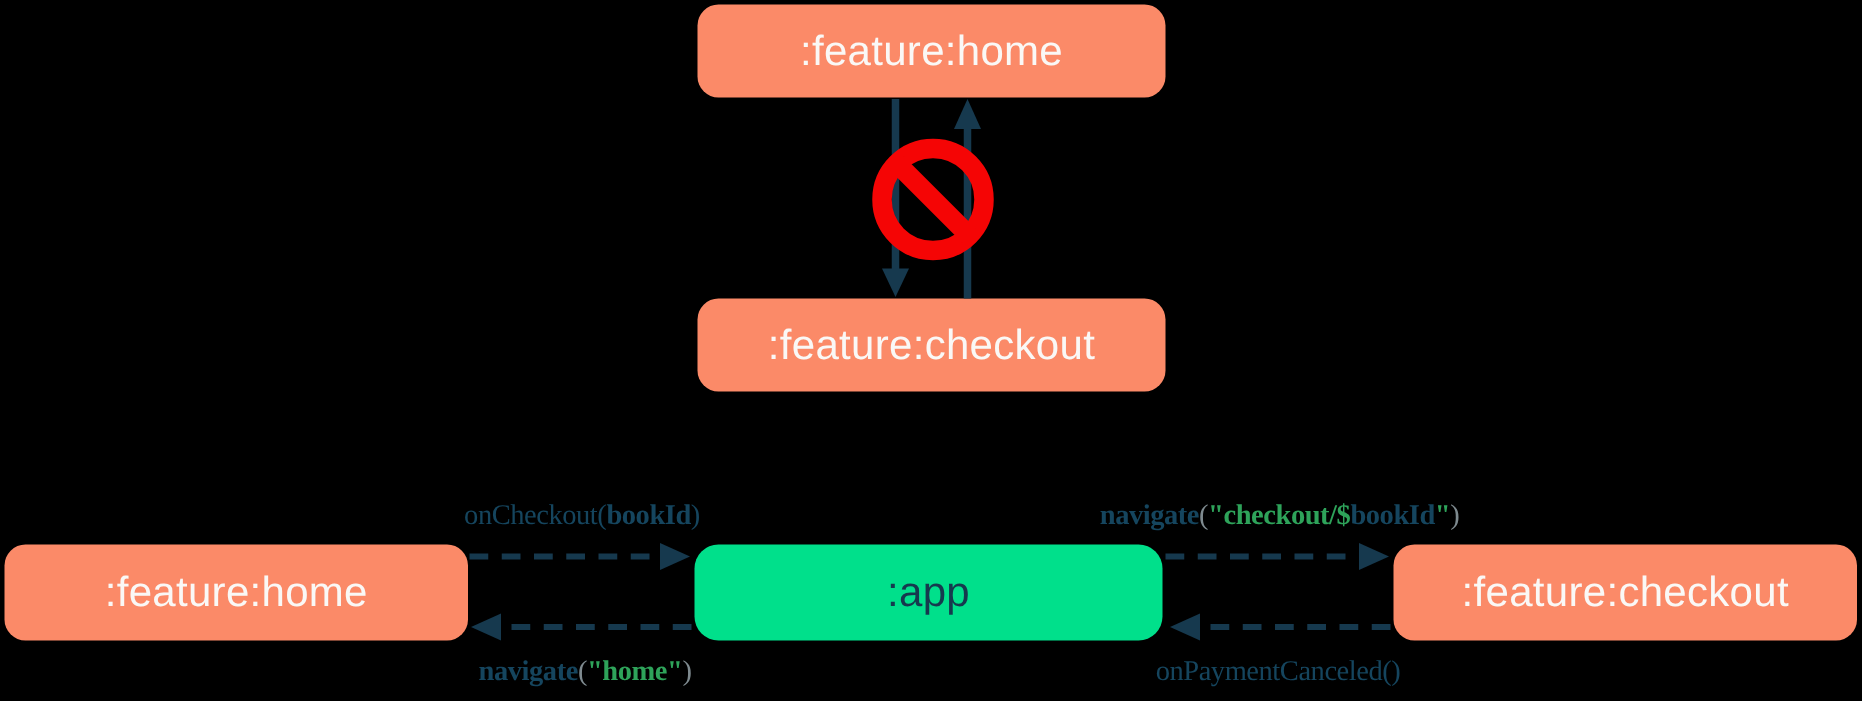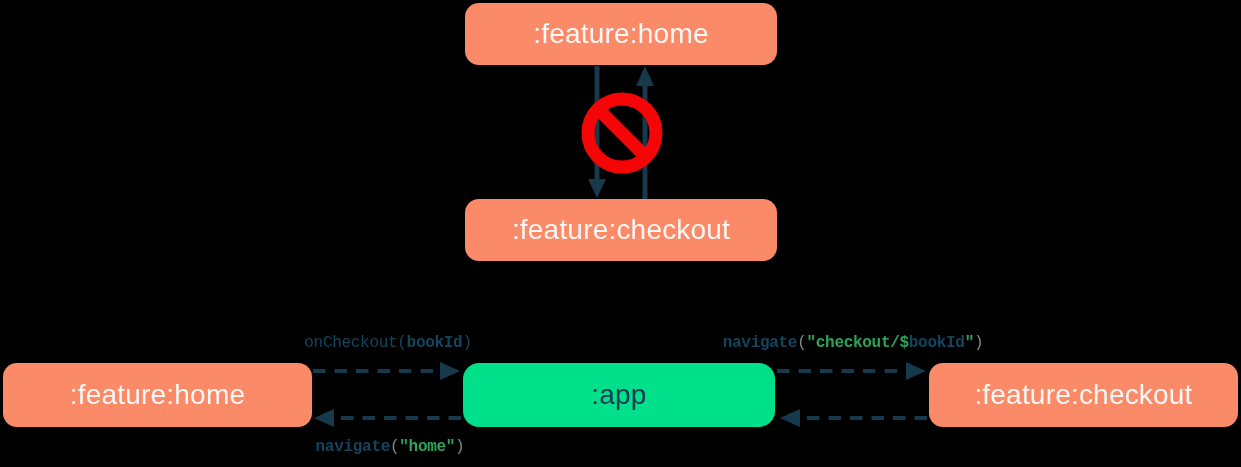--- a/index.html
+++ b/index.html
@@ -27,22 +27,22 @@
   .arrow-layer {
     position: absolute;
     left: 0; top: 0;
     width: 1241px; height: 467px;
     pointer-events: none;
   }
 
   .code-label {
     position: absolute;
     transform: translateX(-50%);
-    font-family: Liberation Mono, monospace;
-    font-size: 16px;
+    font-family: Liberation Serif, serif;
+    font-size: 19px;
     line-height: 25px;
     white-space: nowrap;
     letter-spacing: -0.3px;
   }
   .tok-navy       { color: var(--codenavy); }
   .tok-navy-bold  { color: var(--codenavy); font-weight: bold; }
   .tok-gray       { color: var(--codegray); }
   .tok-green-bold { color: var(--codegreen); font-weight: bold; }
 
   
@@ -120,14 +120,15 @@
       <polygon points="800,409 800,427 780,418" fill="var(--navy)"></polygon>
     </g>
   </svg>
 
   <div class="code-label pos-label-oncheckout"><span class="tok-navy">onCheckout(</span><span class="tok-navy-bold">bookId</span><span class="tok-navy">)</span></div>
 
   <div class="code-label pos-label-navigate-checkout"><span class="tok-navy-bold">navigate</span><span class="tok-gray">(</span><span class="tok-green-bold">"checkout/$</span><span class="tok-navy-bold">bookId</span><span class="tok-green-bold">"</span><span class="tok-gray">)</span></div>
 
   <div class="code-label pos-label-navigate-home"><span class="tok-navy-bold">navigate</span><span class="tok-gray">(</span><span class="tok-green-bold">"home"</span><span class="tok-gray">)</span></div>
 
+  <div class="code-label pos-label-onpayment"><span class="tok-navy">onPaymentCanceled()</span></div>
 
 </div>
 
 </body></html>

